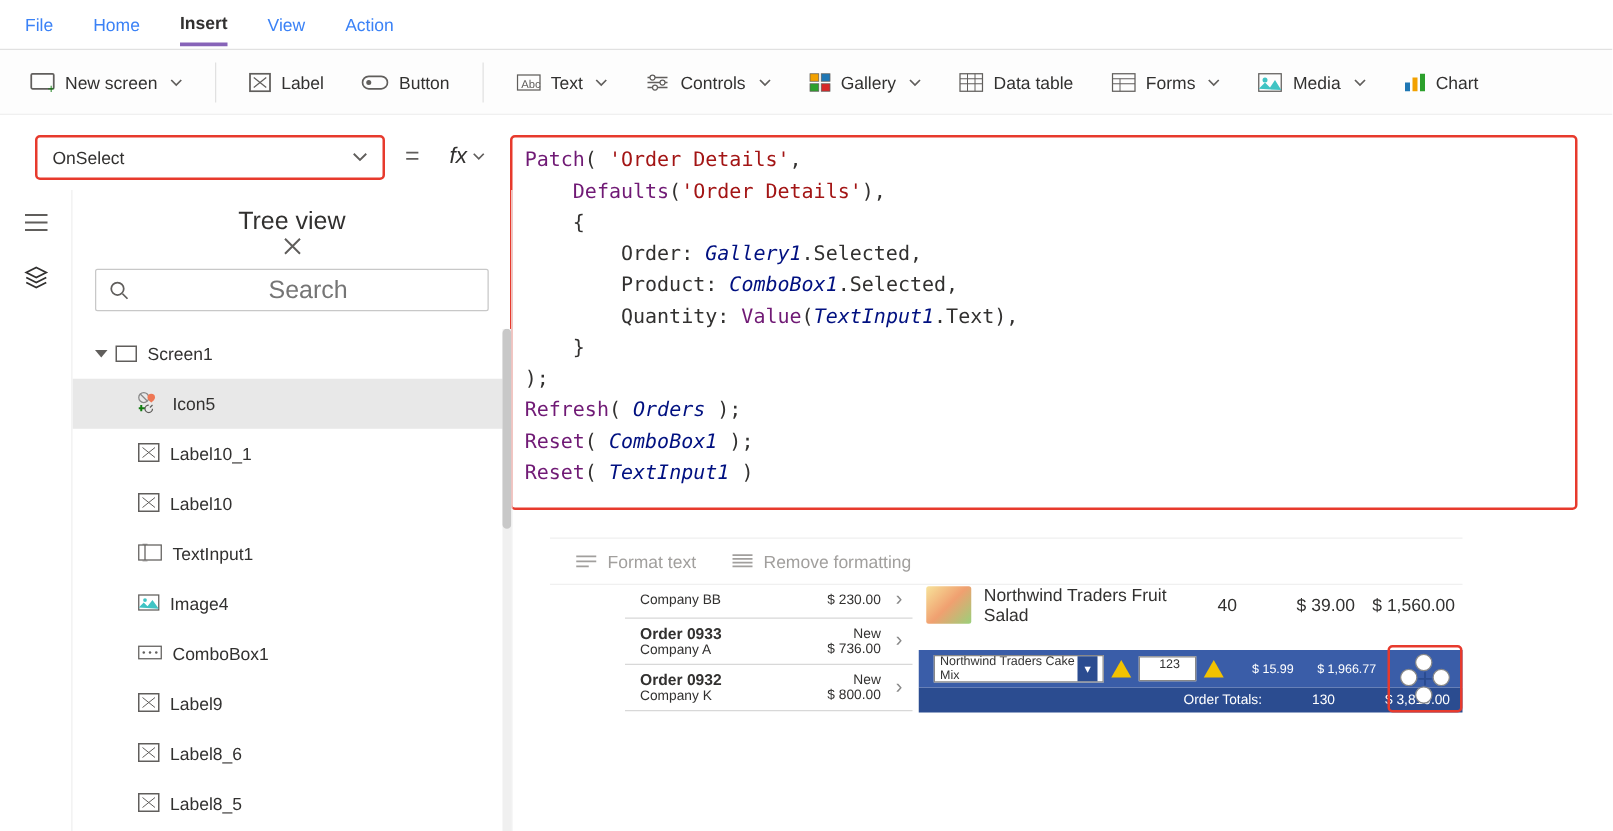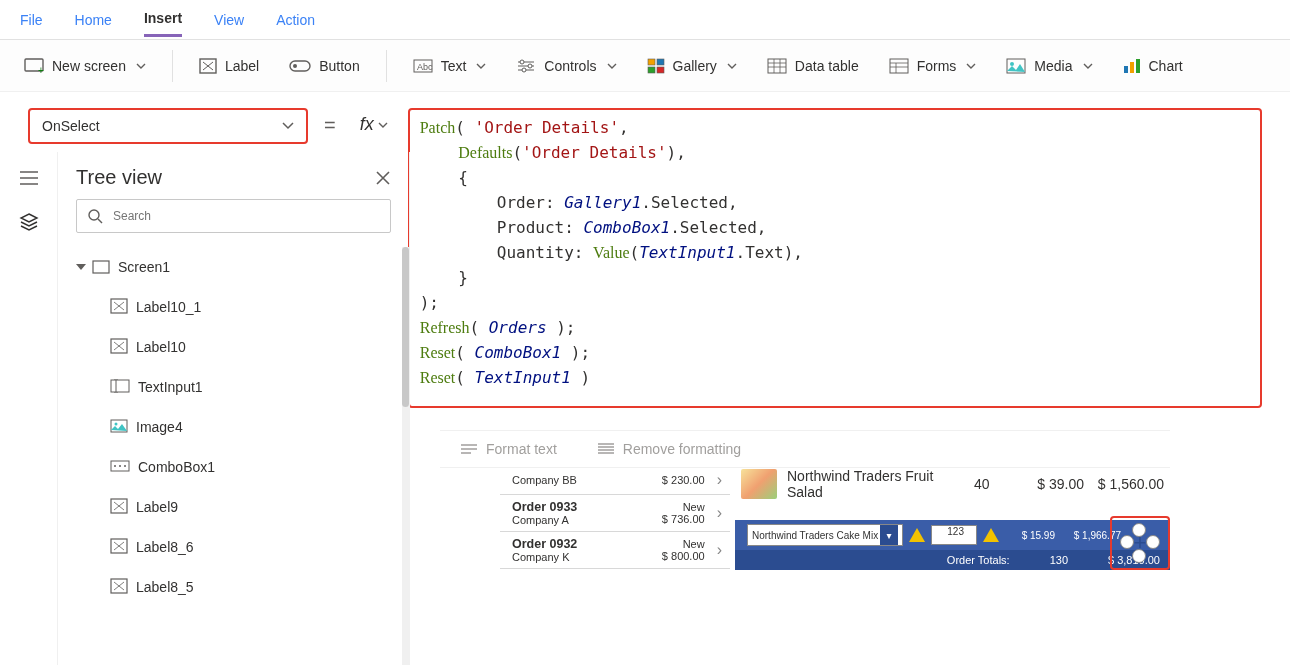--- a/index.html
+++ b/index.html
@@ -16,54 +16,54 @@
 .ribbon-sep { width: 1px; height: 32px; background: #e1e1e1; margin: 0 6px; }
 .ribbon svg { flex-shrink: 0; }
 .chev { margin-left: 2px; }
 
 
 .proprow { display: flex; align-items: flex-start; height: auto; padding: 8px 14px; gap: 12px; }
 .prop-select { width: 280px; height: 36px; display: flex; align-items: center; justify-content: space-between; padding: 0 12px; border: 2px solid #e73a2d; border-radius: 4px; background: #fff; }
 .eq { font-size: 20px; color: #605e5c; padding: 0 4px; margin-top: 6px; }
 .fx { display: flex; align-items: center; gap: 4px; padding: 0 8px; margin-top: 6px; font-style: italic; color: #323130; }
 .formula-box { flex: 1; border: 2px solid #e73a2d; border-radius: 4px; padding: 6px 10px 6px 10px; font-family: Consolas, monospace; font-size: 16px; line-height: 1.56; min-height: 300px; background: #fff; }
-.formula-box .blue { color: #4d7c0f; font-family: Liberation Serif, serif; }
+.formula-box .blue { color: #701a75; }
 .formula-box .navy { color: #001080; font-style: italic; }
 .formula-box .str { color: #a31515; }
 .formula-box .plain { color: #323130; }
 
 
-.fmtbar { display: flex; align-items: center; gap: 40px; padding: 10px 20px; color: #a19f9d; border-top: 1px solid #f0f0f0; border-bottom: 1px solid #f0f0f0; margin-left: 440px; margin-right: 120px; }
+.fmtbar { display: flex; align-items: center; gap: 28px; padding: 10px 20px; color: #a19f9d; border-top: 1px solid #f0f0f0; border-bottom: 1px solid #f0f0f0; margin-left: 440px; margin-right: 120px; }
 .fmtbar .itm { display: flex; align-items: center; gap: 8px; }
 
 
 .leftpanel { position: absolute; left: 0; top: 152px; bottom: 0; width: 410px; display: flex; }
 .leftrail { width: 58px; border-right: 1px solid #f0f0f0; display: flex; flex-direction: column; align-items: center; padding-top: 18px; gap: 26px; }
 .treepane { flex: 1; display: flex; flex-direction: column; border-right: 1px solid #f0f0f0; }
-.tree-head { display: flex; align-items: center; justify-content: space-between; padding: 14px 18px 10px 18px; }
+.tree-head { display: flex; align-items: center; justify-content: space-between; padding: 14px 18px 10px 18px; flex-direction: column; }
 .tree-title { font-size: 20px; color: #323130; }
 .searchwrap { padding: 0 18px 14px 18px; }
 .searchbox { display: flex; align-items: center; gap: 10px; border: 1px solid #c8c8c8; border-radius: 2px; height: 34px; padding: 0 10px; }
-.searchbox input { border: none; outline: none; flex: 1; font-size: 12px; }
+.searchbox input { border: none; outline: none; flex: 1; font-size: 20px; text-align: center; }
 .treelist { flex: 1; overflow-y: auto; position: relative; }
 .treelist::-webkit-scrollbar { width: 8px; }
 .treelist::-webkit-scrollbar-thumb { background: #c8c8c8; border-radius: 4px; }
 .tree-row { display: flex; align-items: center; height: 40px; padding-left: 20px; gap: 8px; cursor: pointer; }
 .tree-row.child { padding-left: 52px; }
 .tree-row.selected { background: #e8e8e8; }
 .tree-row svg, .tree-row .ic { flex-shrink: 0; }
 .chevtri { width:0; height:0; border-top:5px solid transparent; border-bottom:5px solid transparent; border-left:6px solid #605e5c; transform: rotate(90deg); }
 .orderrow { display: flex; align-items: center; justify-content: space-between; border-bottom: 1px solid #d8d8d8; padding: 5px 8px 5px 12px; font-size: 11px; }
 .orderrow .chevr { color: #888; font-size: 16px; }
 .orderhead { font-weight: 600; font-size: 12.5px; }
 .drow { display: flex; align-items: center; gap: 10px; padding: 2px 6px; }
 .drow .img { width: 36px; height: 30px; background: linear-gradient(135deg,#f7e29a,#f0a070,#9ad07a); border-radius: 2px; }
 
 .editrow { background: #3a5da8; color: #fff; display: flex; align-items: center; padding: 4px 6px; gap: 6px; margin-top: 4px; position: relative; }
-.combo { background: #fff; color: #333; border: 1px solid #888; height: 22px; display: flex; align-items: center; padding: 0 4px; font-size: 10px; width: 156px; justify-content: space-between; }
+.combo { background: #fff; color: #333; border: 1px solid #888; height: 22px; display: flex; align-items: center; padding: 0 4px; font-size: 10px; width: 136px; justify-content: space-between; }
 .combo .dd { background: #2b4c90; color: #fff; width: 18px; height: 20px; display: flex; align-items: center; justify-content: center; }
 .qtyin { background: #fff; color: #333; width: 46px; height: 20px; text-align: right; padding: 0 12px; font-size: 10px; border: 1px solid #888; }
 .warn { width:0; height:0; border-left:8px solid transparent; border-right:8px solid transparent; border-bottom:14px solid #f2c200; position: relative; }
 .totrow { background: #2b4c90; color: #fff; display: flex; align-items: center; justify-content: flex-end; gap: 40px; padding: 4px 10px; font-size: 11px; }
 
 .plusbox { position: absolute; right: 120px; top: 516px; width: 60px; height: 54px; border: 2px solid #e73a2d; border-radius: 4px; display: flex; align-items: center; justify-content: center; }
 .plusbox .plusicon { position: relative; width: 40px; height: 40px; }
 .plusbox .circle { position: absolute; width: 14px; height: 14px; border: 1.5px solid #888; border-radius: 50%; background:#fff; }
 .plusbox .c1 { top:0; left:12px; } .plusbox .c2 { bottom:0; left:12px; }
 .plusbox .c3 { left:0; top:12px; } .plusbox .c4 { right:0; top:12px; }
@@ -254,20 +254,31 @@
     </div>
     <div class="treelist" id="tree-list">
       <div class="tree-row">
         <div class="chevtri"></div>
         <svg width="18" height="14">
             <rect x="1" y="1" width="16" height="12" fill="none" stroke="#605e5c" stroke-width="1.2"></rect>
           </svg>
         <span>Screen1</span>
       </div>
 
+      <div class="tree-row child selected">
+          <span class="ic"><svg width="20" height="18">
+              <circle cx="5" cy="5" r="4" fill="none" stroke="#888"></circle>
+              <path d="M2 2l6 6" stroke="#888"></path>
+              <path d="M11 2c2 0 3 1 3 3s-3 4-3 4-3-2-3-4 1-3 3-3z" fill="#e75"></path>
+              <path d="M3 11v5M1 13.5h5" stroke="#107c10" stroke-width="1.6"></path>
+              <path d="M9 11a3 3 0 1 0 3 3" fill="none" stroke="#605e5c"></path>
+              <path d="M12 11l-2 2" stroke="#605e5c"></path>
+            </svg></span>
+          <span>Icon5</span>
+        </div>
         <div class="tree-row child">
           <span class="ic"><svg width="18" height="16">
               <rect x="1" y="1" width="16" height="14" fill="none" stroke="#605e5c" stroke-width="1.2"></rect>
               <path d="M4 4l10 8M14 4l-10 8" stroke="#605e5c" stroke-width="0.8"></path>
             </svg></span>
           <span>Label10_1</span>
         </div>
         <div class="tree-row child">
           <span class="ic"><svg width="18" height="16">
               <rect x="1" y="1" width="16" height="14" fill="none" stroke="#605e5c" stroke-width="1.2"></rect>

